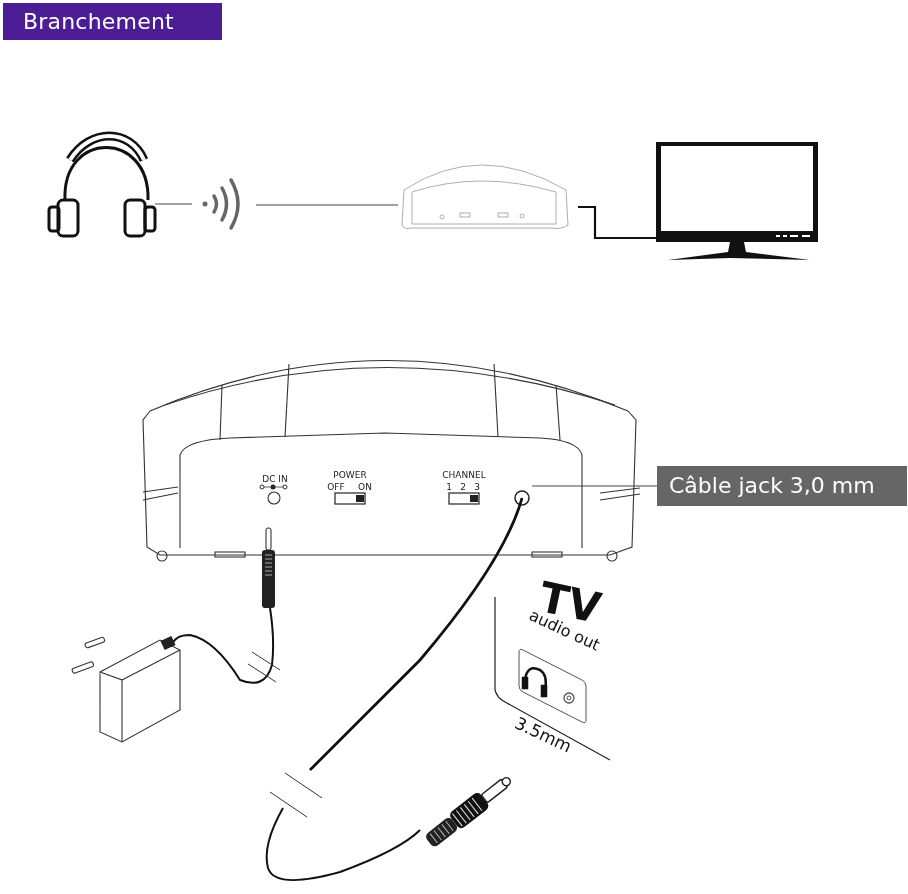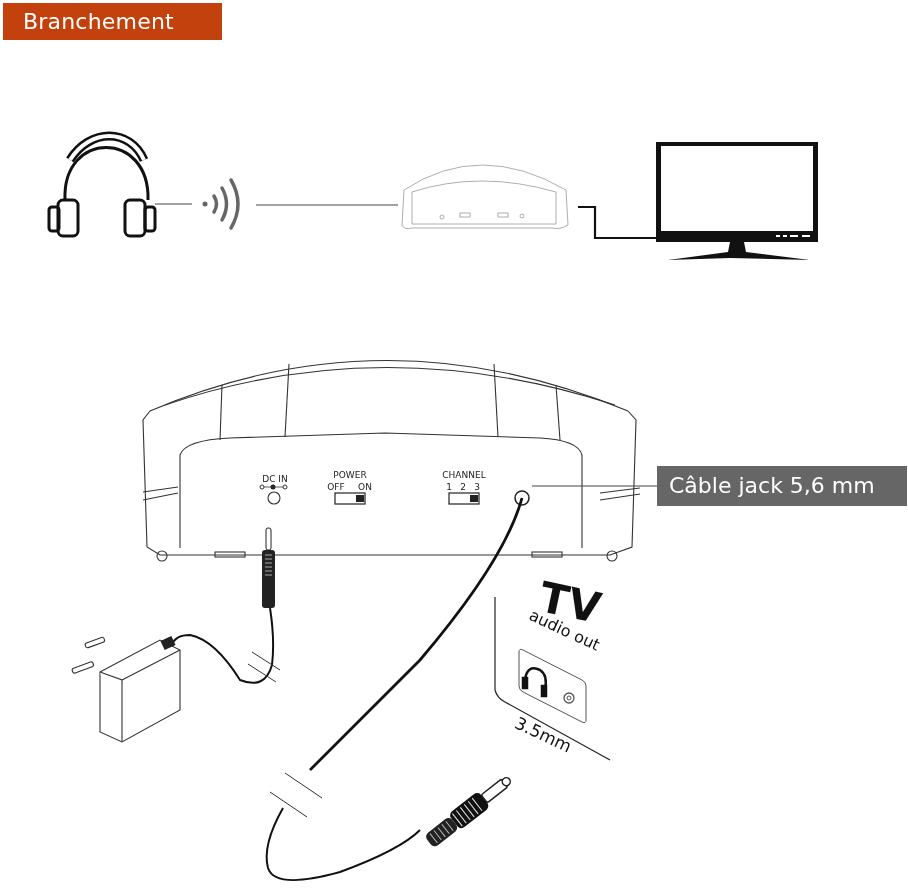--- a/index.html
+++ b/index.html
@@ -1,17 +1,17 @@
 <!DOCTYPE html>
 <html><head>
 <meta charset="utf-8">
 <style>
   html,body{margin:0;padding:0;background:#ffffff;}
   body{width:908px;height:894px;position:relative;overflow:hidden;font-family:"DejaVu Sans",sans-serif;}
-  .title-tag{position:absolute;left:3px;top:3px;width:219px;height:37px;background:#c2410c;color:#fff;font-size:22px;line-height:37px;padding-left:20px;box-sizing:border-box;letter-spacing:0.2px;}
+  .title-tag{position:absolute;left:3px;top:3px;width:219px;height:37px;background:#4c1d95;color:#fff;font-size:22px;line-height:37px;padding-left:20px;box-sizing:border-box;letter-spacing:0.2px;}
   .callout-tag{position:absolute;left:657px;top:466px;width:250px;height:40px;background:#666666;color:#fff;font-size:22px;line-height:40px;padding-left:12px;box-sizing:border-box;}
   svg{position:absolute;left:0;top:0;}
   .lbl{font-family:"DejaVu Sans",sans-serif;fill:#222;}
 </style>
 </head>
 <body>
 
 <div class="title-tag">Branchement</div>
 
 <svg width="908" height="894" viewBox="0 0 908 894">
@@ -145,13 +145,13 @@
       <path d="M525 680 Q527 664 540 670 Q548 675 545 690"></path>
       <rect x="523" y="678" width="4" height="10" fill="#111"></rect>
         <rect x="542" y="686" width="4" height="10" fill="#111"></rect>
     </g>
     <circle cx="569" cy="698" r="5" fill="none" stroke="#555" stroke-width="1.3"></circle>
       <circle cx="569" cy="698" r="2" fill="none" stroke="#555"></circle>
     <text x="508" y="738" font-size="17" fill="#111" transform="rotate(25 535 745)">3.5mm</text>
   </g>
 </svg>
 
-<div class="callout-tag">Câble jack 5,6 mm</div>
+<div class="callout-tag">Câble jack 3,0 mm</div>
 
 </body></html>

